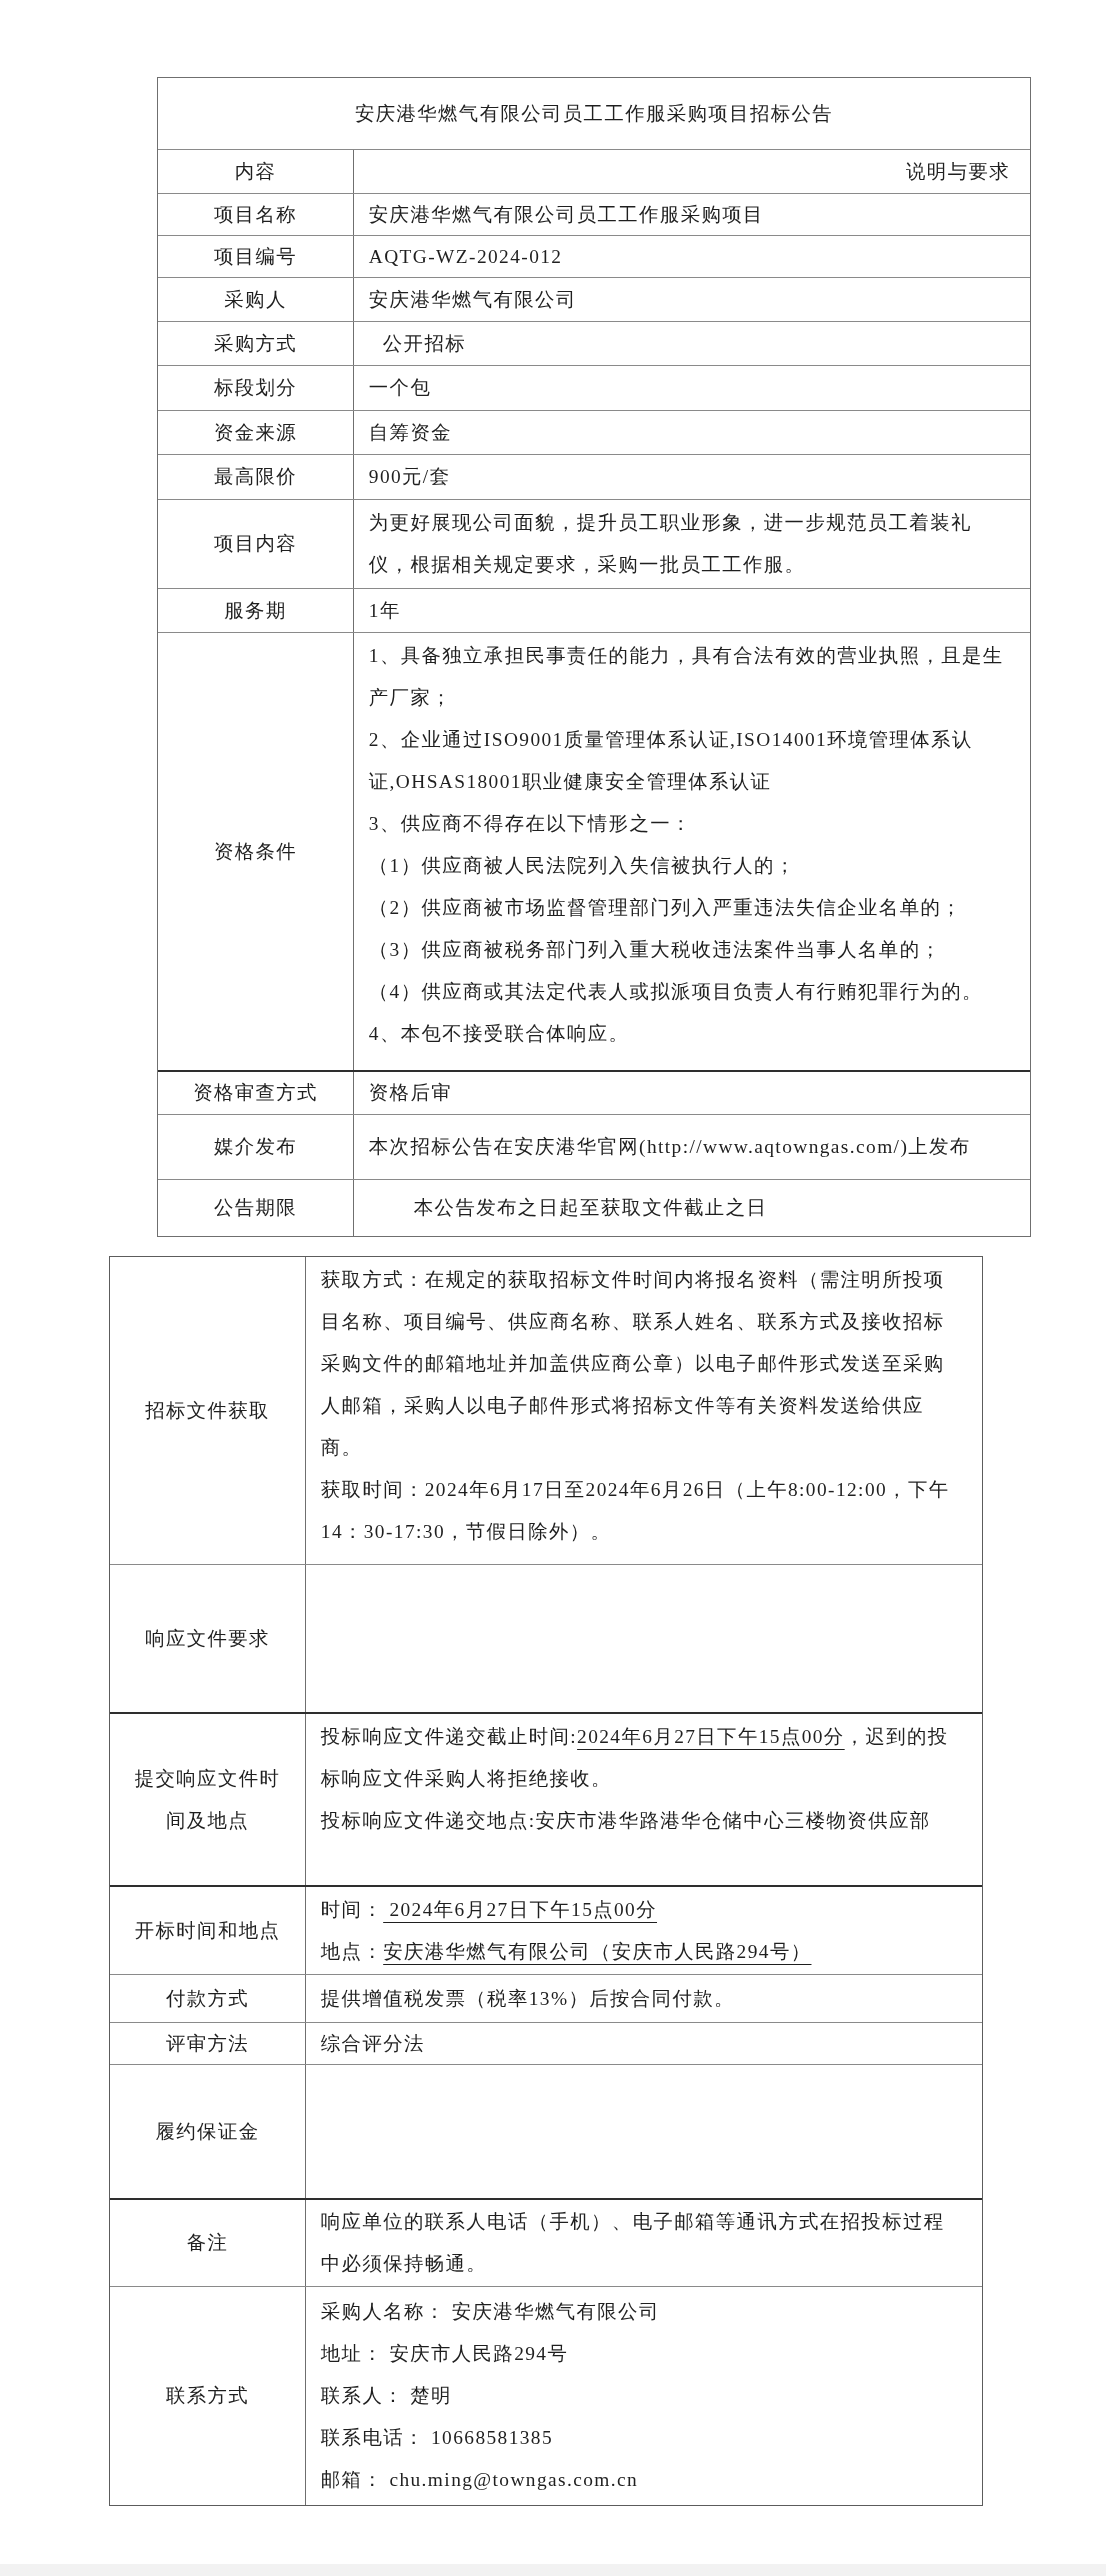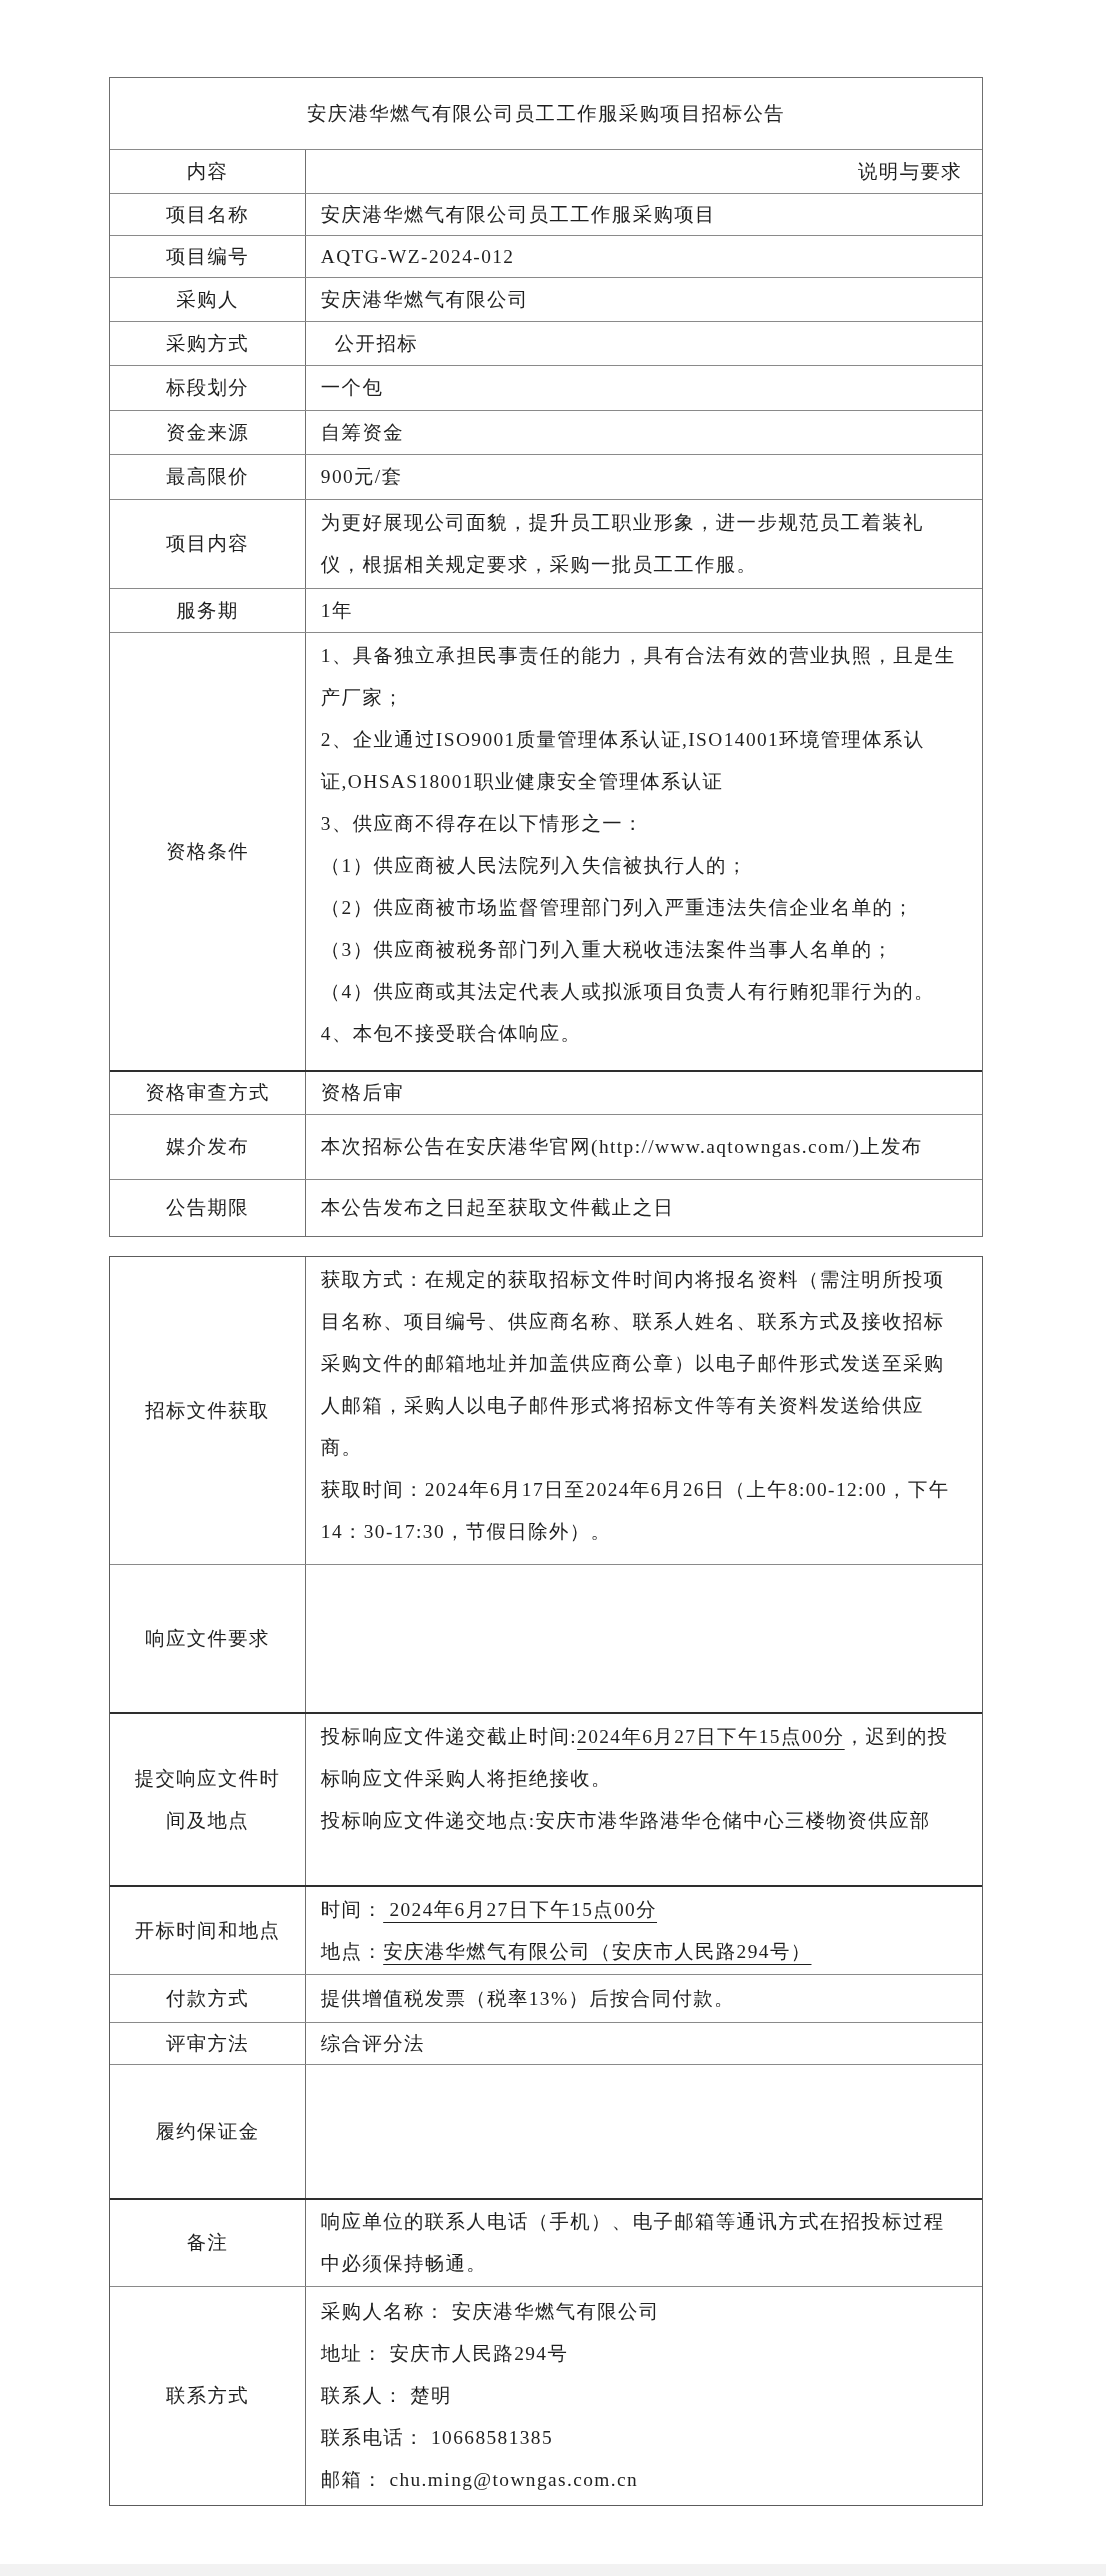--- a/index.html
+++ b/index.html
@@ -16,21 +16,21 @@
     color: #1f1f1f;
   }
   .doc-table {
     position: absolute;
     left: 109px;
     width: 874px;
     box-sizing: border-box;
     border: 1.8px solid #6f6f6f;
     background: #ffffff;
   }
-  #table1 { top: 77px; }
+  #table1 { top: 77px; margin-left: 48px; }
   #table2 { top: 1256px; border-color: #5c5c5c; }
 
   .row {
     display: flex;
     box-sizing: border-box;
     border-top: 1.8px solid #8a8a8a;
   }
   .row:first-child { border-top: none; }
   .row.thick { border-top: 2.8px solid #2e2e2e; }
 
@@ -93,21 +93,21 @@
   .r-buyer        { height: 44px; }
   .r-method       { height: 44px; gap: 14px; }
   .r-lot          { height: 45px; justify-content: flex-end; }
   .r-funds        { height: 44px; }
   .r-pricecap     { height: 45px; }
   .r-scope        { height: 89px; }
   .r-term         { height: 44px; }
   .r-qual         { height: 438px; }
   .r-qualreview   { height: 44px; }
   .r-media        { height: 65px; }
-  .r-period       { height: 57px; }
+  .r-period       { height: 57px; gap: 45px; }
 
   
   .r-obtain       { height: 307px; }
   .r-response     { height: 148px; }
   .r-submit       { height: 173px; }
   .r-opening      { height: 89px; }
   .r-payment      { height: 48px; }
   .r-eval         { height: 42px; }
   .r-bond         { height: 134px; }
   .r-remarks      { height: 88px; }

